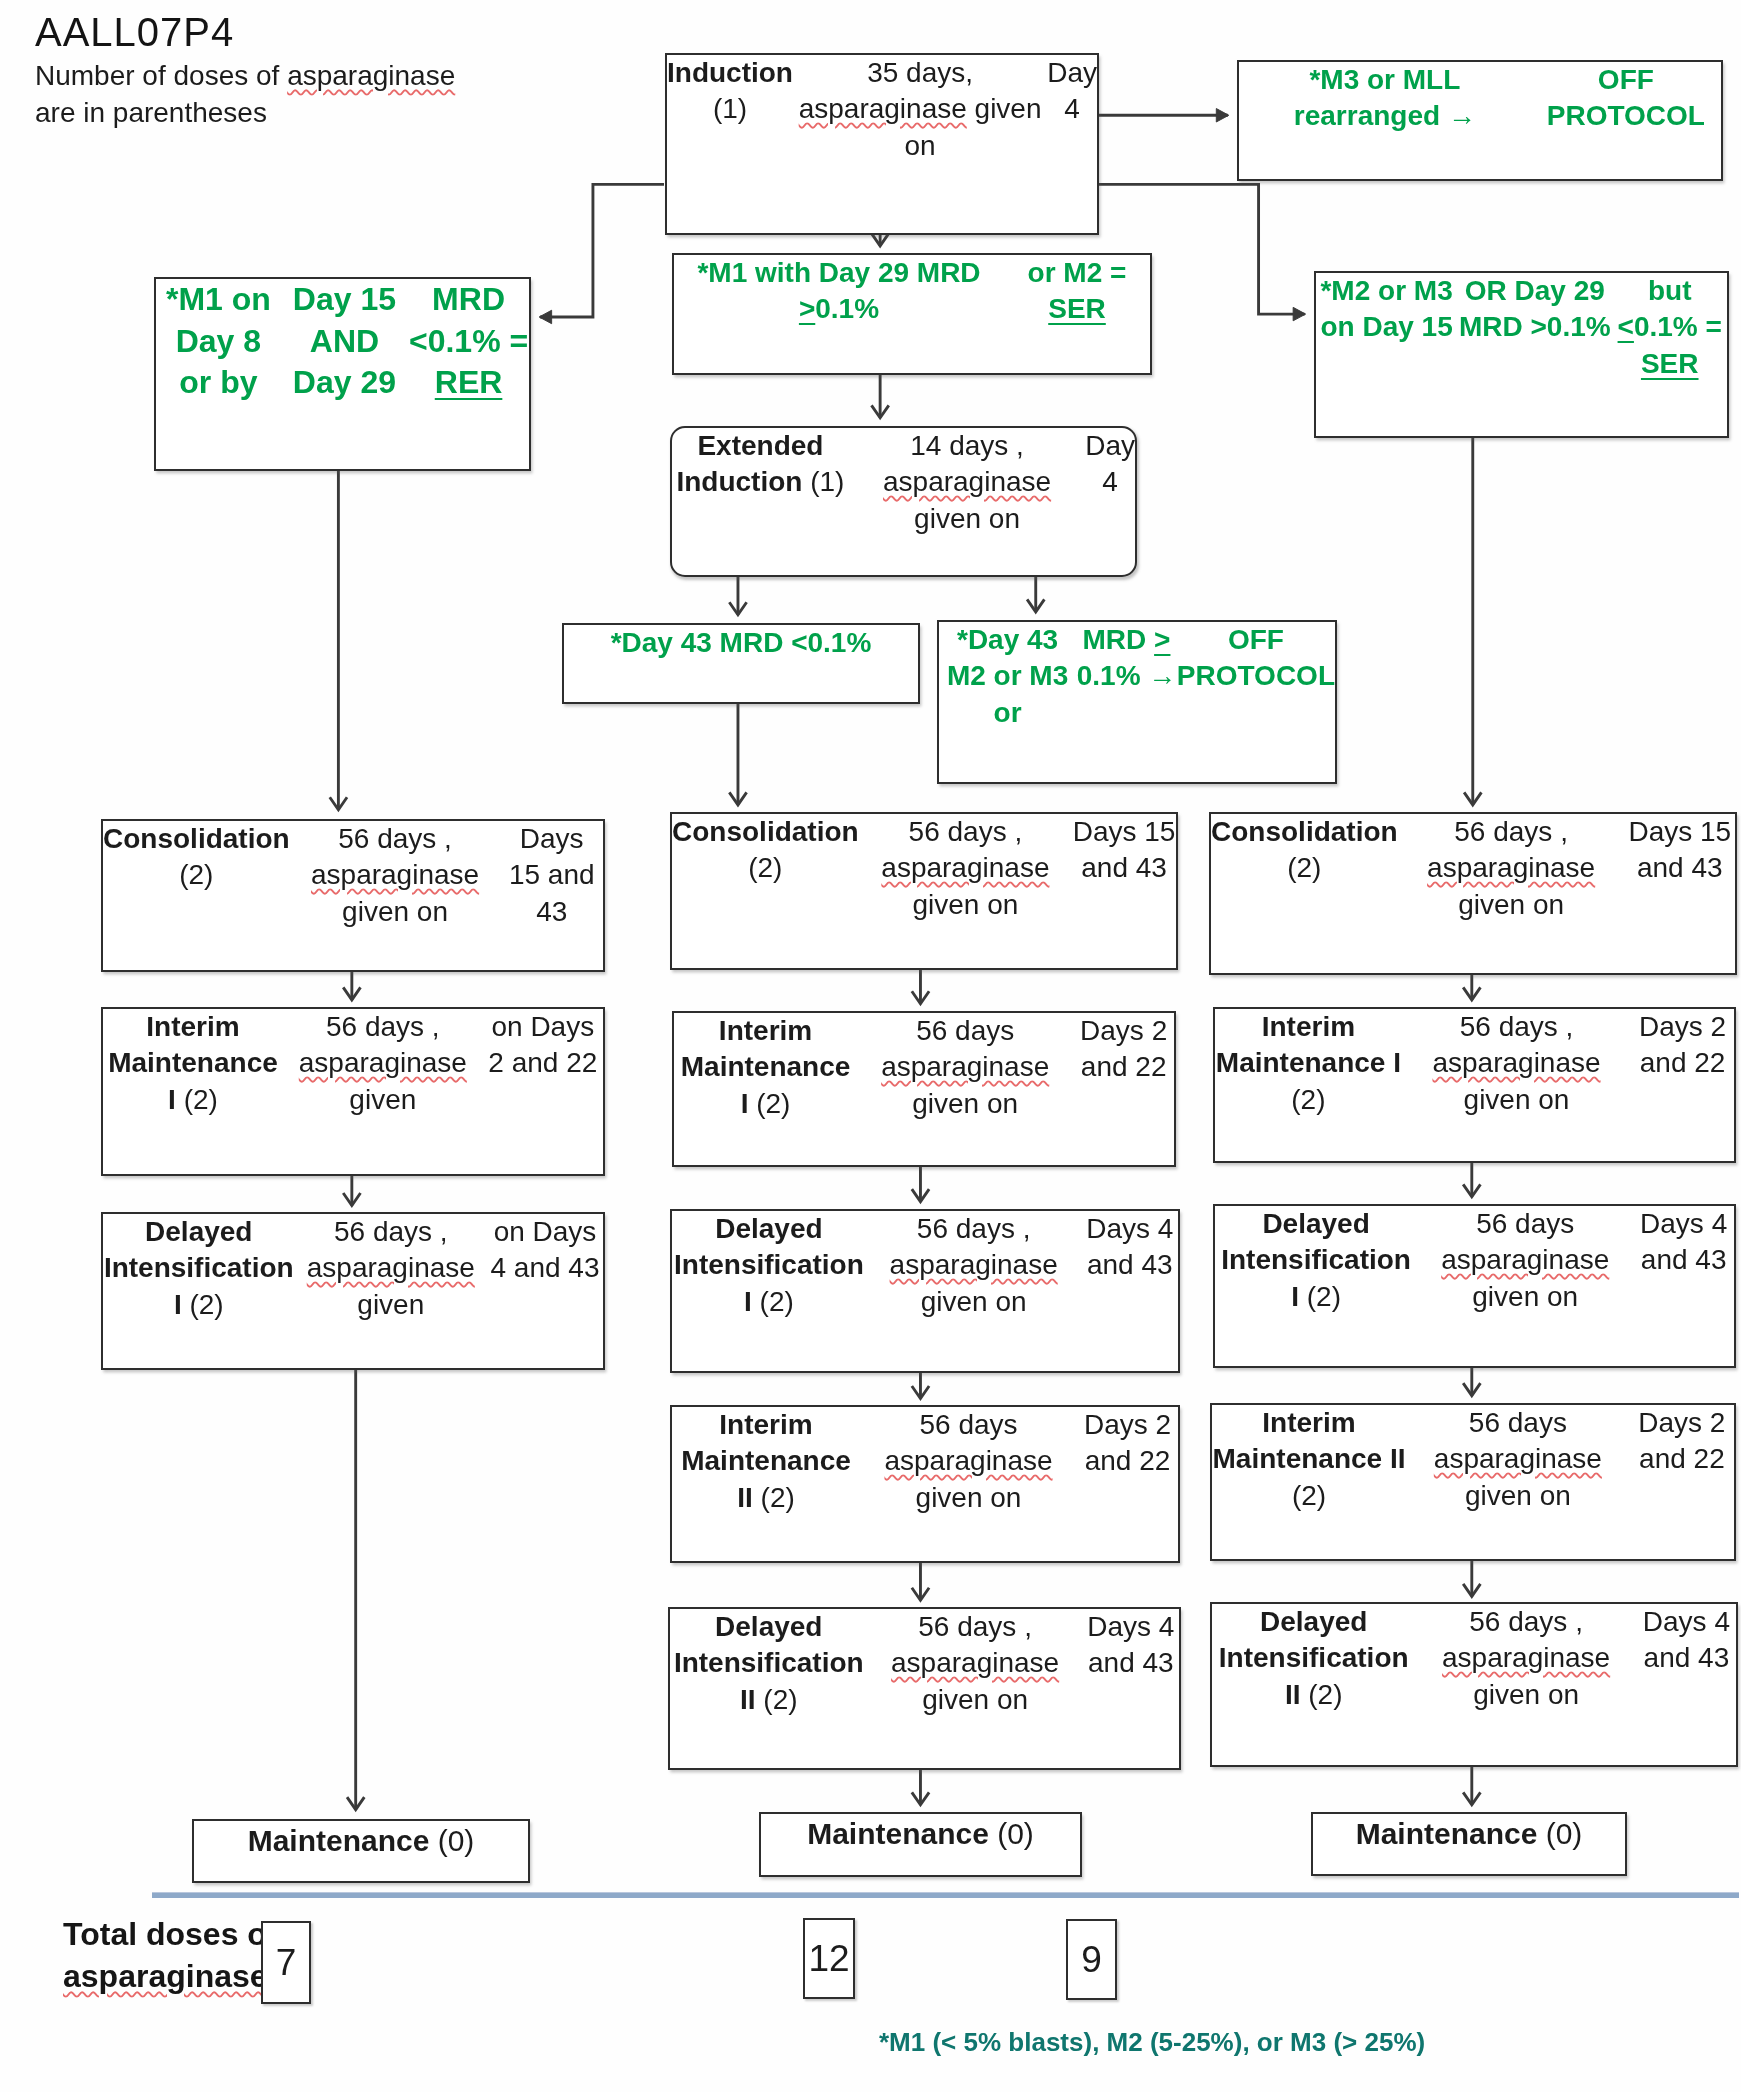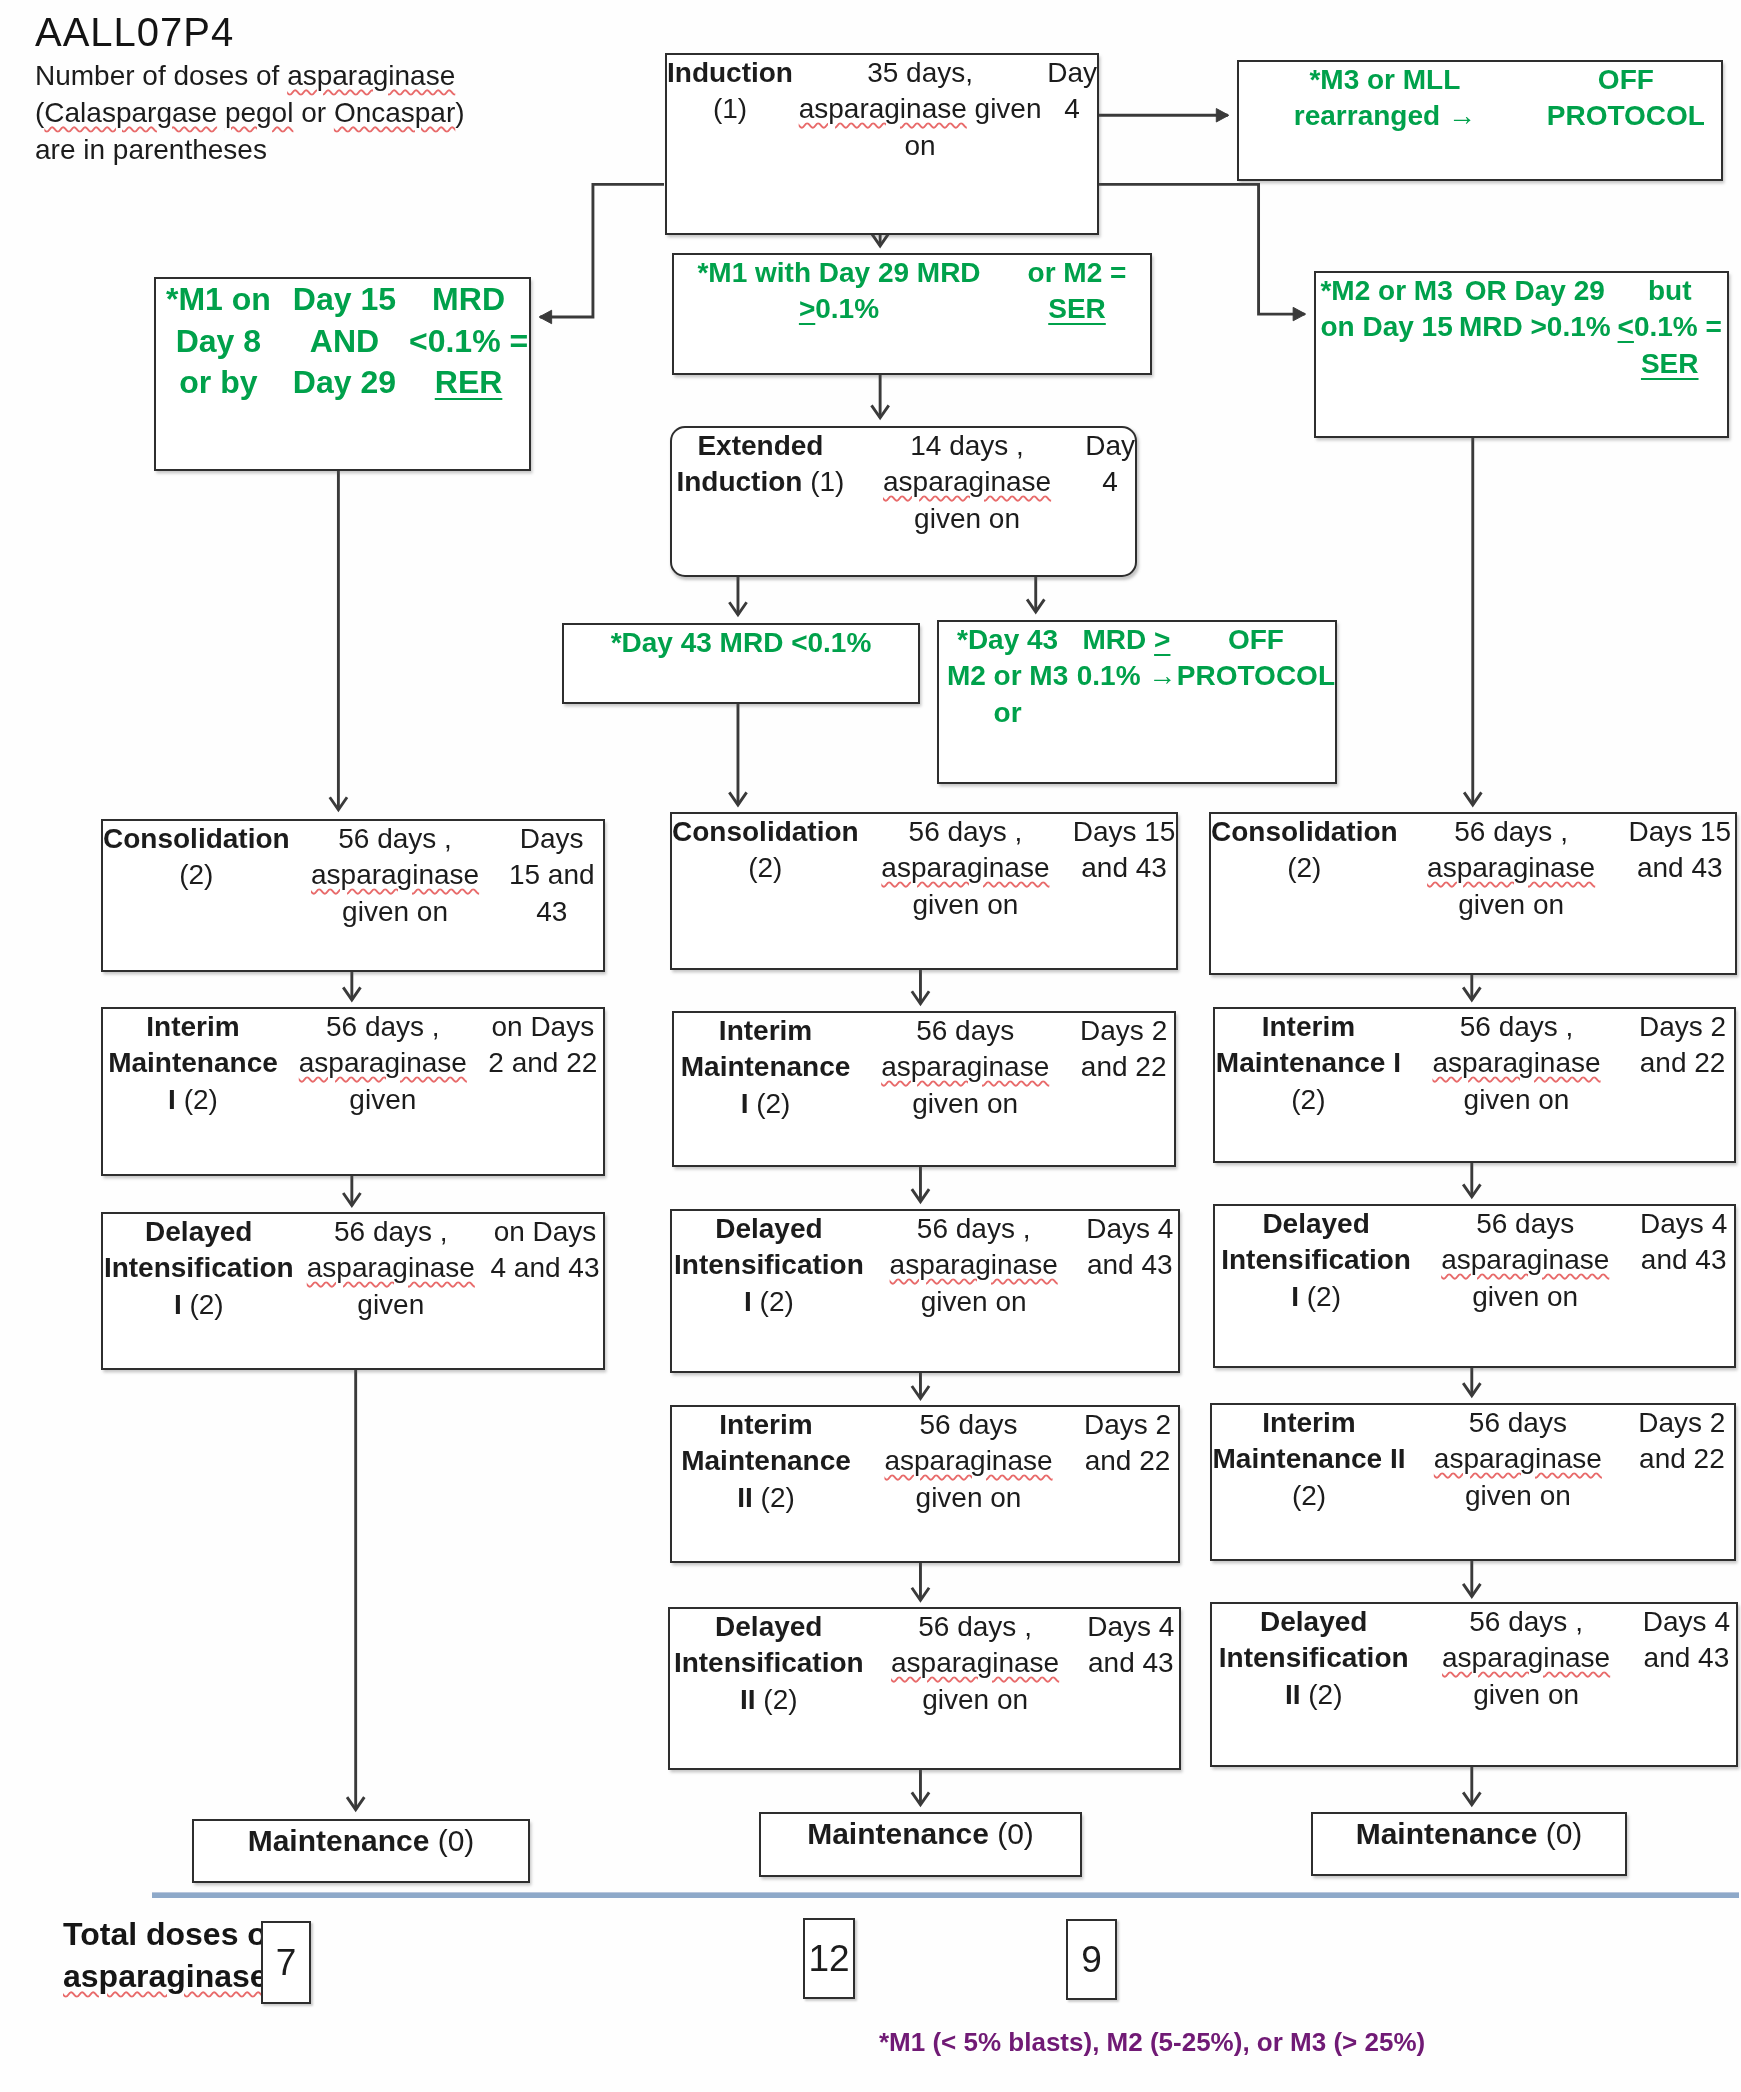--- a/index.html
+++ b/index.html
@@ -27,21 +27,21 @@
   }
   .seg-u{text-decoration-line:underline;text-decoration-thickness:1.9px;text-underline-offset:4.8px;}
   .blue-rule{position:absolute;z-index:2;height:4.8px;background:var(--blue-line,#8EA9C9);
     border-top:1px solid #b9c7dd;}
   .total-label{position:absolute;z-index:2;font-size:32px;font-weight:700;line-height:1.3;color:#161616;}
   .num-box{
     position:absolute;z-index:2;border:2.9px solid var(--border,#2e2e2e);background:#fff;
     display:flex;align-items:center;justify-content:center;font-size:37px;color:#1c1c1c;
     box-shadow:1.9px 1.9px 1.9px rgba(90,90,90,0.3);
   }
-  .footnote{position:absolute;z-index:2;font-size:26px;font-weight:700;color:#701a75;}
+  .footnote{position:absolute;z-index:2;font-size:26px;font-weight:700;color:#0f766e;}
 </style>
 </head>
 <body>
 
 <div class="canvas">
 
   <svg class="connectors" width="1742" height="2092" viewBox="0 0 1813 2178">
     <defs>
       <marker id="vee" markerUnits="userSpaceOnUse" markerWidth="26" markerHeight="26" refX="15" refY="11" orient="auto">
         <path d="M2,2 L15,11 L2,20" fill="none" stroke="#3a3a3a" stroke-width="3"></path>
@@ -80,21 +80,20 @@
       <line x1="1532" y1="1422" x2="1532" y2="1453" marker-end="url(#vee)"></line>
       <line x1="1532" y1="1622" x2="1532" y2="1662" marker-end="url(#vee)"></line>
       <line x1="1532" y1="1838" x2="1532" y2="1879" marker-end="url(#vee)"></line>
     </g>
   </svg>
 
   <div class="title-block">
     <div class="main-title">AALL07P4</div>
     <div class="subtitle">
         <div class="line"><span class="seg-n">Number of doses of </span><span class="seg-sq">asparaginase</span></div>
-        <div class="line"><span class="seg-n">(</span><span class="seg-sq">Calaspargase</span><span class="seg-n"> </span><span class="seg-sq">pegol</span><span class="seg-n"> or </span><span class="seg-sq">Oncaspar</span><span class="seg-n">)</span></div>
         <div class="line"><span class="seg-n">are in parentheses</span></div>
       </div>
   </div>
 
   <div class="box" style="left:665px;top:53px;width:430px;height:178px;">
       <div class="line"><span class="seg-b">Induction</span><span class="seg-n"> (1)</span></div>
       <div class="line"><span class="seg-n">35 days, </span><span class="seg-sq">asparaginase</span><span class="seg-n"> given on</span></div>
       <div class="line"><span class="seg-n">Day 4</span></div>
     </div>
   <div class="box green" style="left:1237px;top:60px;width:482px;height:117px;">

